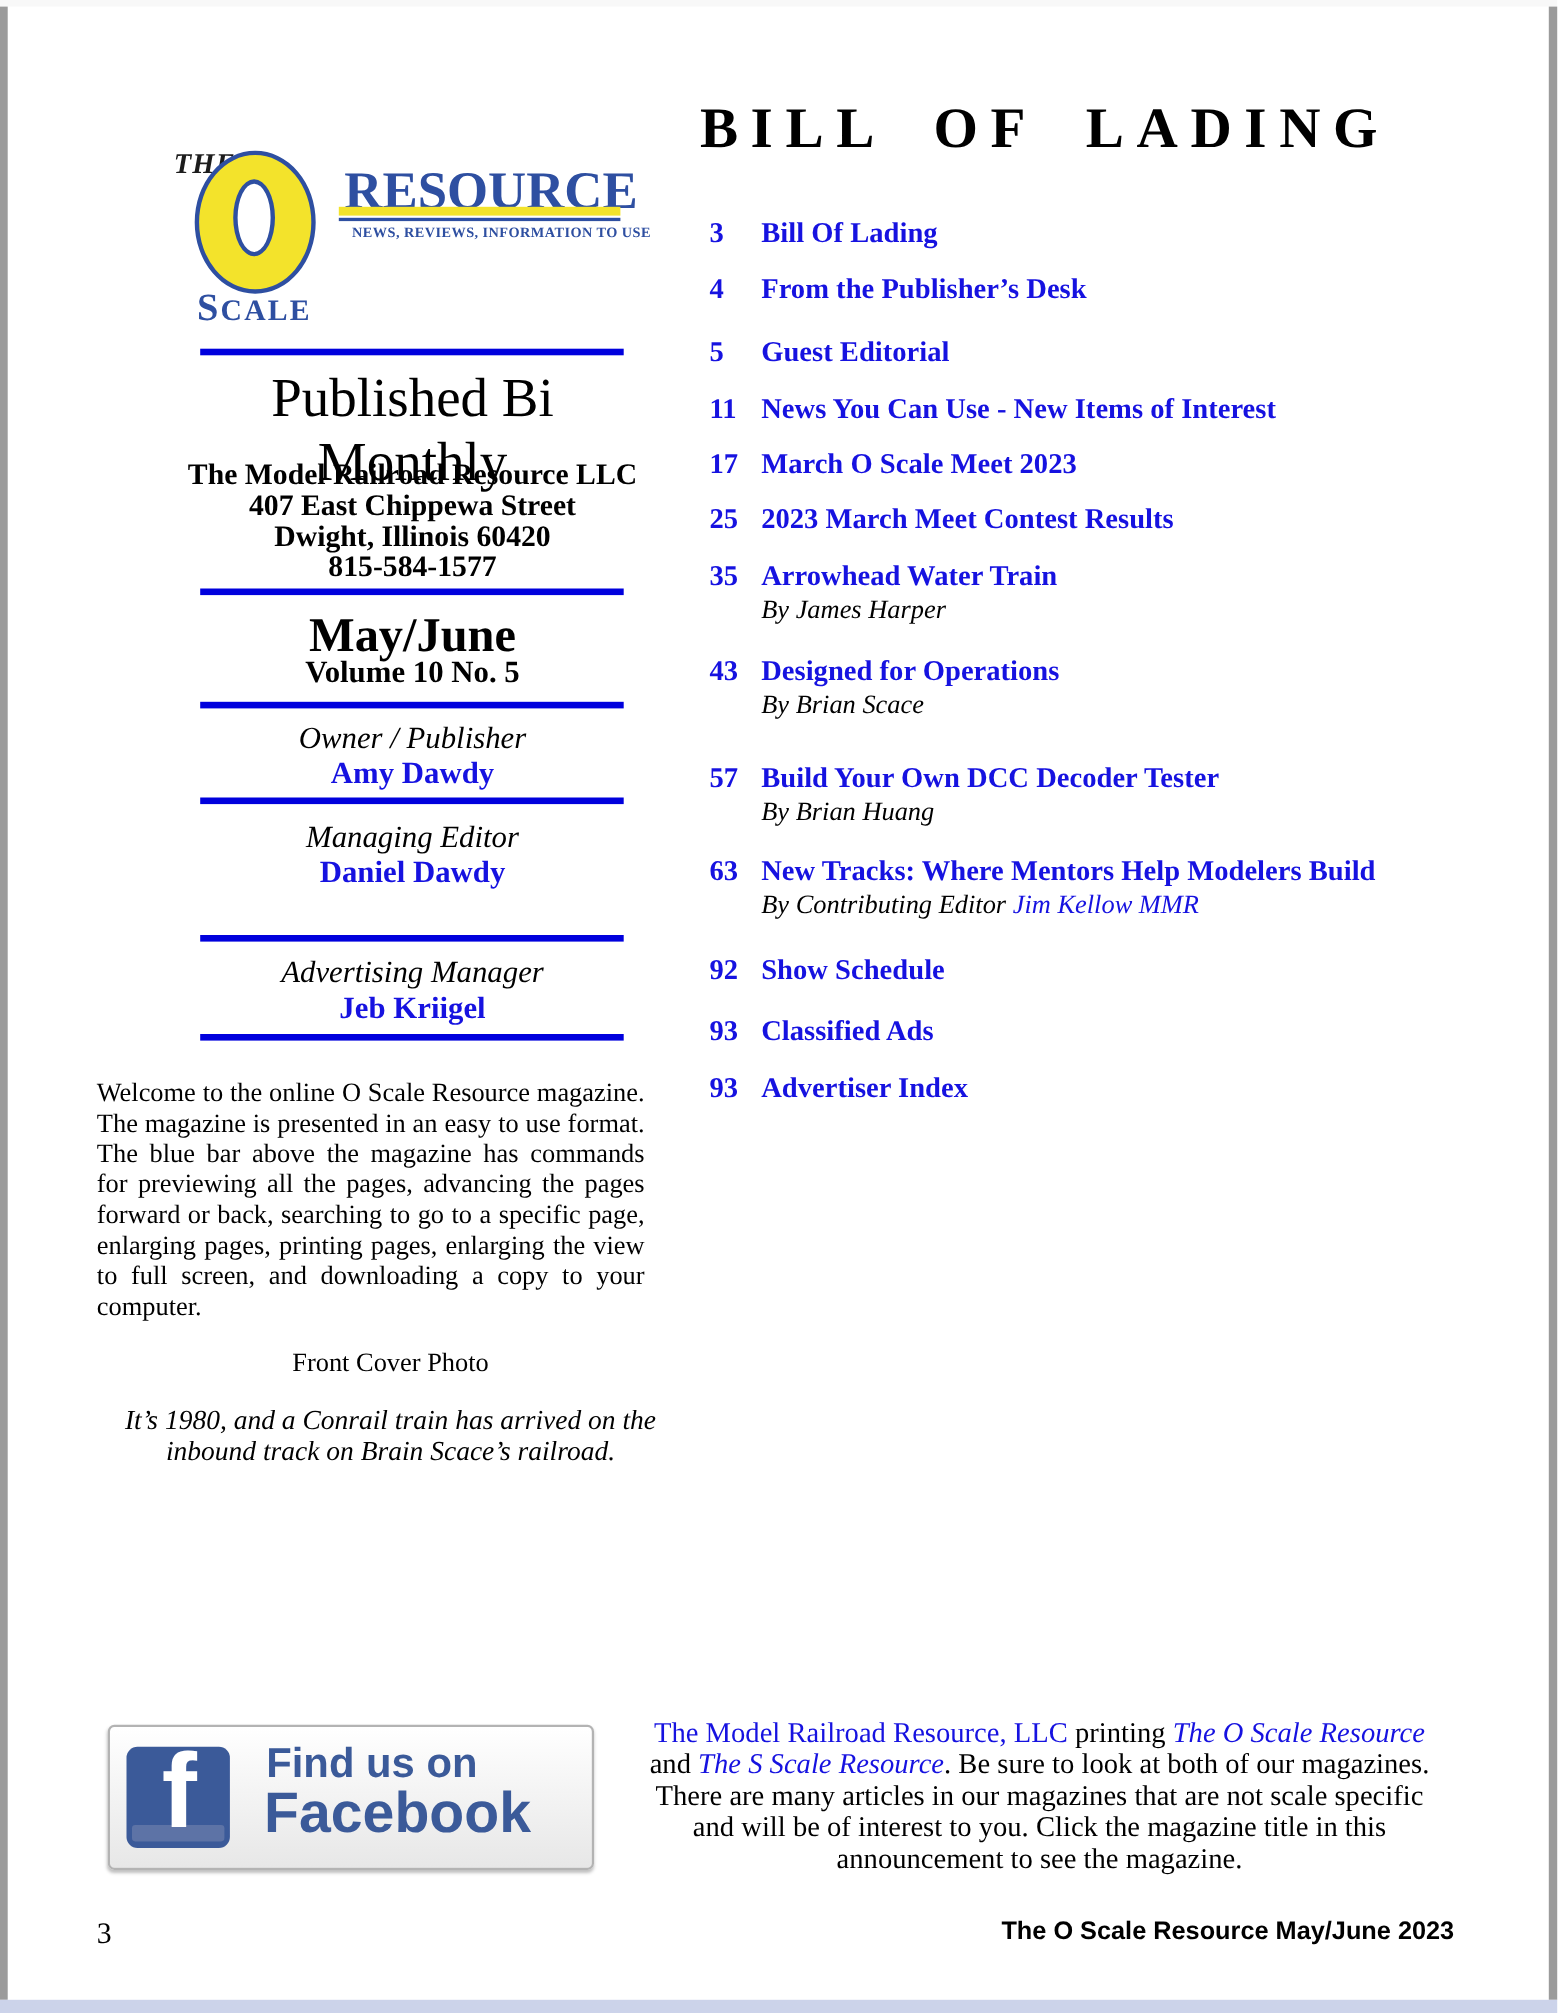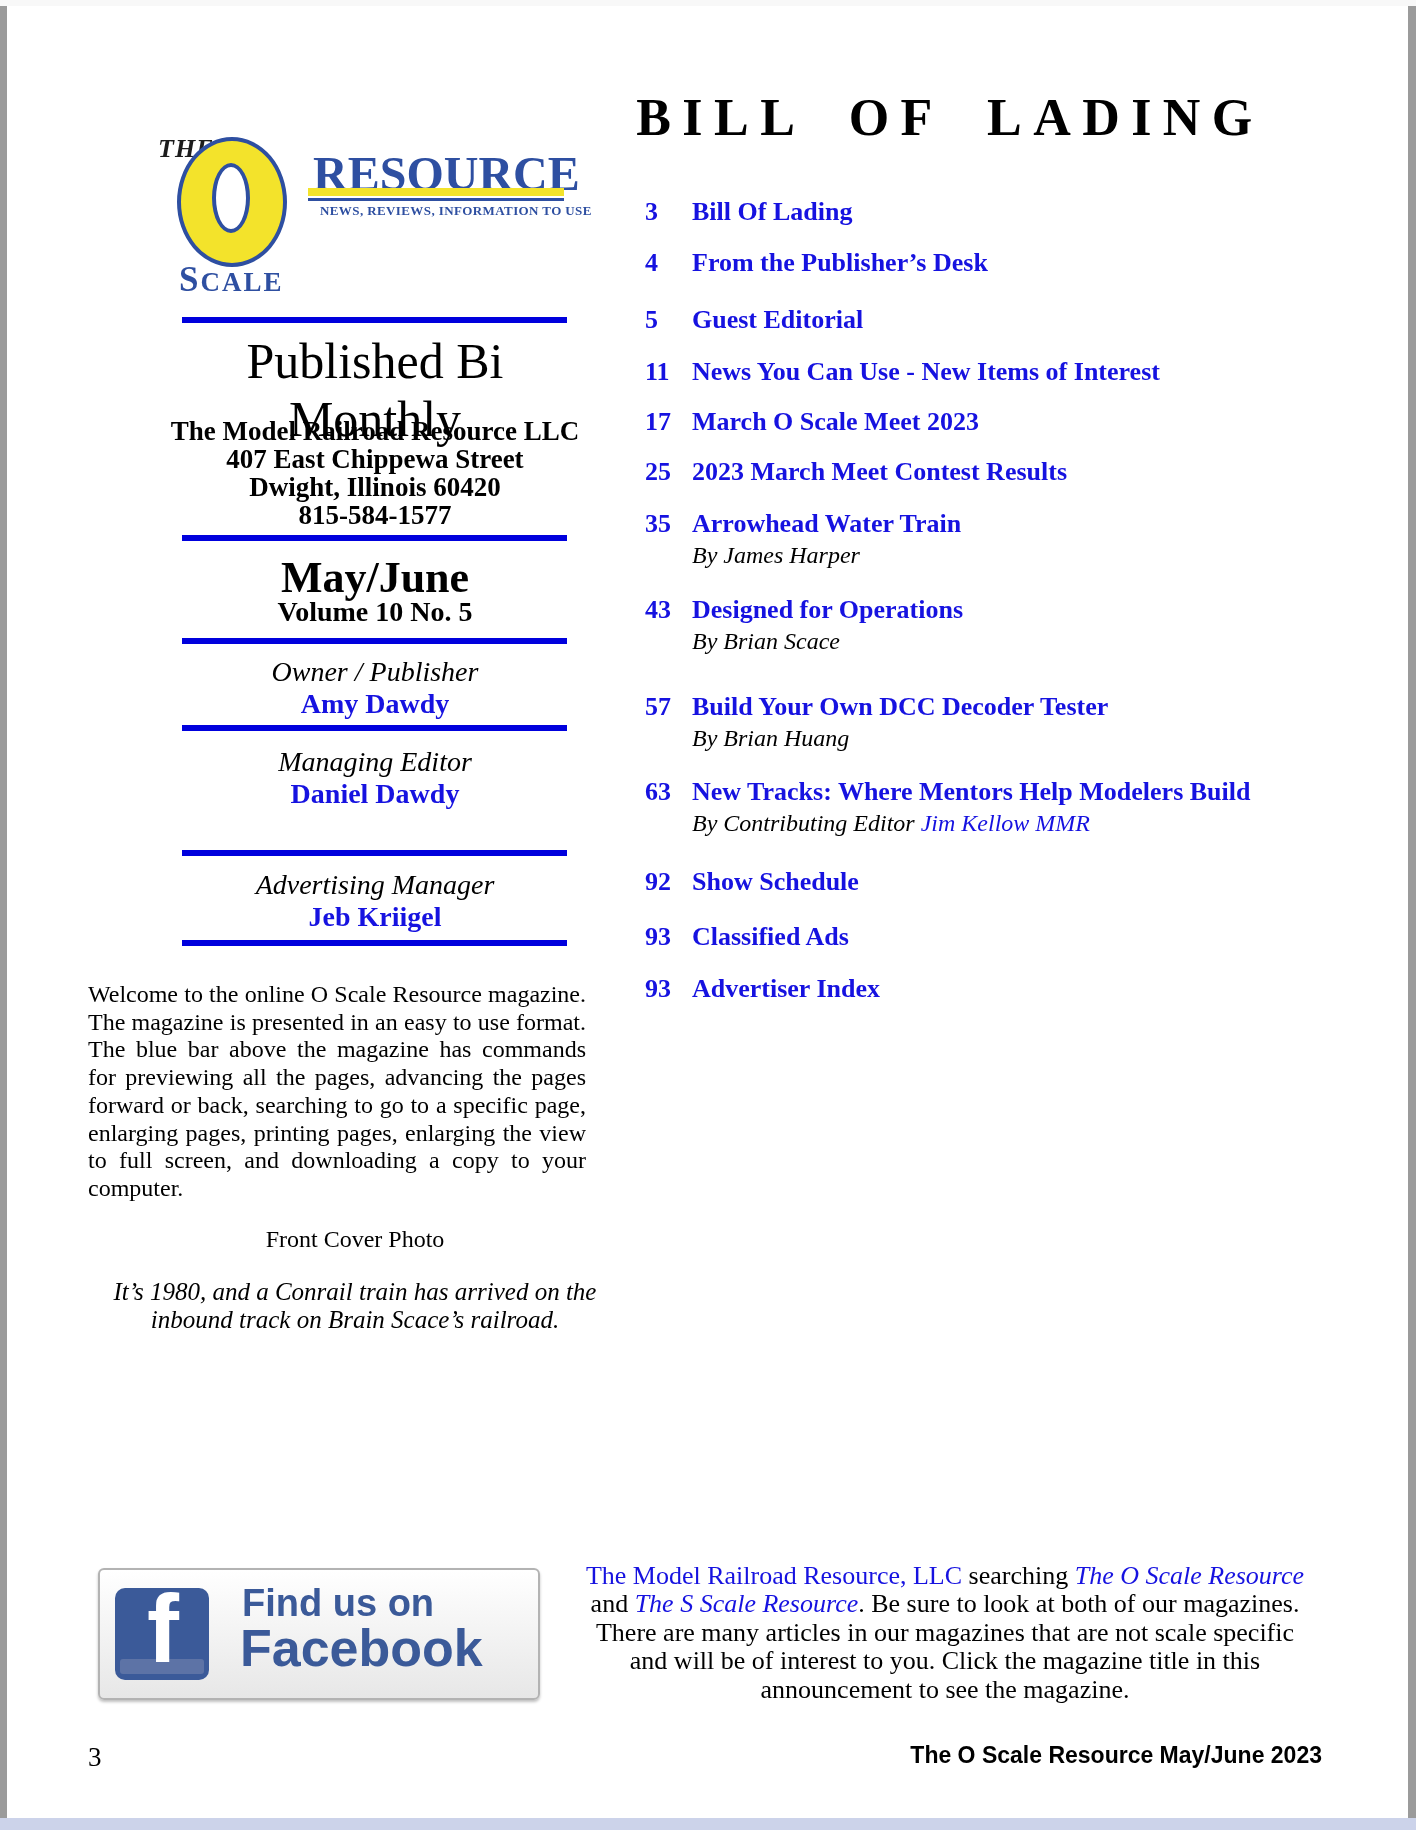--- a/index.html
+++ b/index.html
@@ -154,21 +154,21 @@
   <div class="abs fb-badge">
     <div class="fb-icon">
       <div class="fb-band"></div>
       <div class="fb-f">f</div>
     </div>
     <div class="fb-text1">Find us on</div>
     <div class="fb-text2">Facebook</div>
   </div>
 
   <div class="abs announcement">
-    <div><span class="link">The Model Railroad Resource, LLC</span><span> searching </span><span class="link italic">The O Scale Resource</span></div>
+    <div><span class="link">The Model Railroad Resource, LLC</span><span> printing </span><span class="link italic">The O Scale Resource</span></div>
     <div><span>and </span><span class="link italic">The S Scale Resource</span><span>. Be sure to look at both of our magazines.</span></div>
     <div>There are many articles in our magazines that are not scale specific</div>
     <div>and will be of interest to you.  Click the magazine title in this</div>
     <div>announcement to see the magazine.</div>
   </div>
 
   <div class="abs page-num">3</div>
   <div class="abs footer-right">The O Scale Resource May/June 2023</div>
 
 </div>

